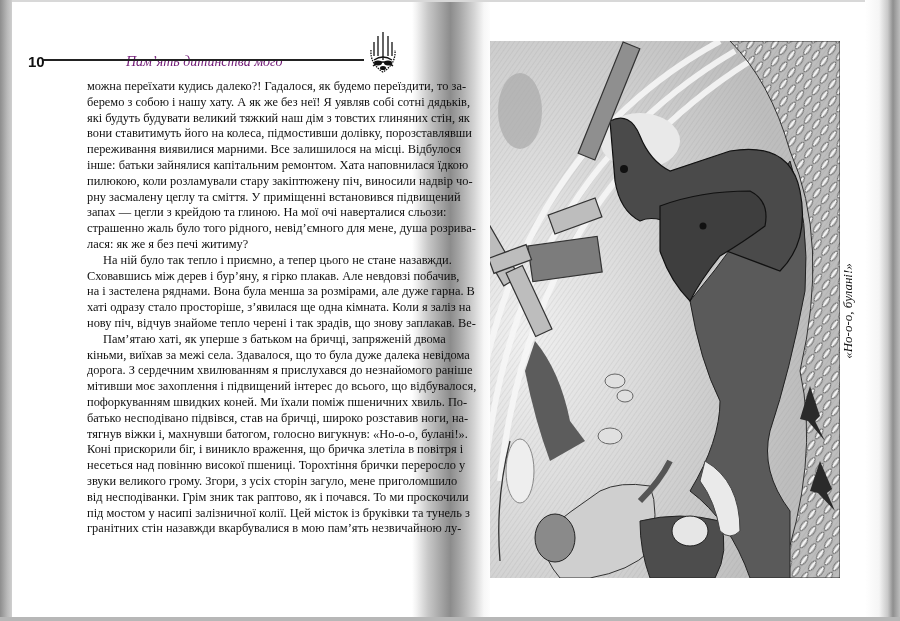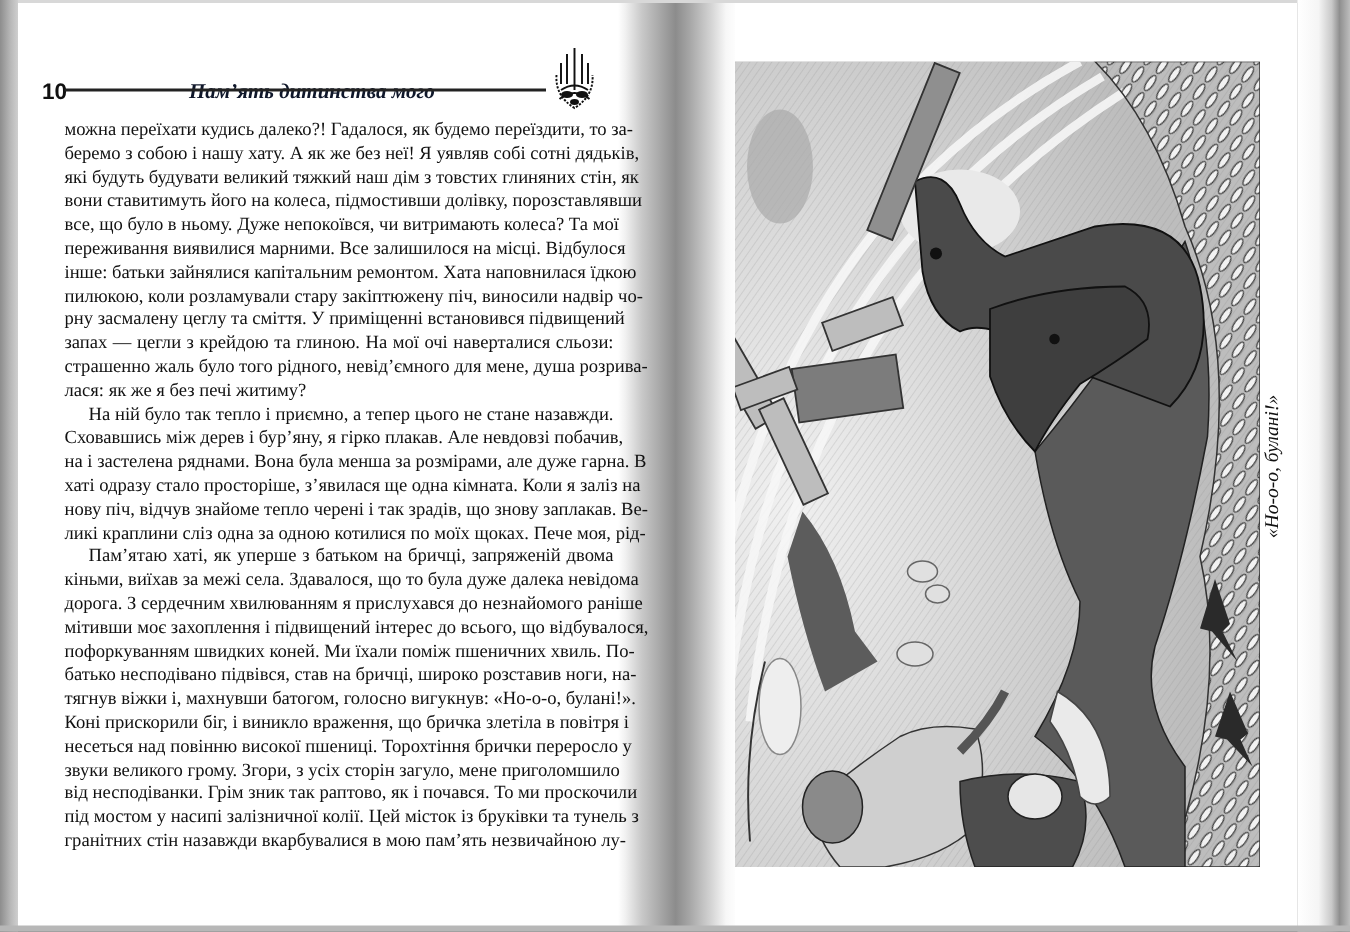--- a/index.html
+++ b/index.html
@@ -20,30 +20,30 @@
   }
   .page-right {
     position:absolute; left:490px; top:2px; width:375px; height:617px; background:#ffffff;
   }
   .right-edge { position:absolute; left:865px; top:0; width:35px; height:621px;
     background:linear-gradient(to right,#ffffff 0%,#f5f5f5 40%,#c9c9c9 65%,#8f8f8f 80%,#bdbdbd 100%); }
   .bottom-strip { position:absolute; left:0; top:617px; width:900px; height:4px; background:#b7b7b7; }
 
   .running-head { position:absolute; left:28px; top:37px; width:322px; height:22px;margin-top:16px; }
   .page-number { position:absolute; left:0; top:0; font-family:"Liberation Sans", sans-serif; font-weight:bold; font-size:15px; color:#111; }
-  .running-title { position:absolute; left:98px; top:1px; font-style:italic; font-weight:bold; font-size:14px; color:#0f172a; }
+  .running-title { position:absolute; left:98px; top:1px; font-style:italic; font-weight:normal; font-size:14px; color:#701a75; }
   .head-rule { position:absolute; left:43px; top:59px; width:321px; height:1.5px; background:#222; }
   .head-emblem { position:absolute; left:368px; top:30px; width:30px; height:46px; }
 
   .body-text {
     position:absolute; left:43px; top:79px; width:366px;
     font-size:12.4px; line-height:15.8px; color:#111; text-align:justify;
   }
   .body-text p { margin:0; text-indent:0; }
-  .line { display:block; text-align:justify; text-align-last:justify; white-space:nowrap; }
+  .line { display:block; text-align:justify; text-align-last:justify; white-space:nowrap;margin-left:44px; }
   .line.last { text-align-last:left; }
 
   .illustration {
     position:absolute; left:490px; top:41px; width:350px; height:537px;
     background:#c9c9c9; overflow:hidden;
   }
   .caption {
     position:absolute; left:848px; top:311px; width:0; height:0;
   }
   .caption span {
@@ -83,36 +83,34 @@
   <ellipse cx="20" cy="33" rx="4" ry="2.4" fill="#111"></ellipse>
   <ellipse cx="15" cy="38" rx="3" ry="2" fill="#111"></ellipse>
 </svg>
 
 <div class="body-text" id="body-text">
     <p>
       <span class="line">можна переїхати кудись далеко?! Гадалося, як будемо переїздити, то за-</span>
       <span class="line">беремо з собою і нашу хату. А як же без неї! Я уявляв собі сотні дядьків,</span>
       <span class="line">які будуть будувати великий тяжкий наш дім з товстих глиняних стін, як</span>
       <span class="line">вони ставитимуть його на колеса, підмостивши долівку, порозставлявши</span>
-      <span class="line">все, що було в ньому. Дуже непокоївся, чи витримають колеса? Та мої</span>
       <span class="line">переживання виявилися марними. Все залишилося на місці. Відбулося</span>
       <span class="line">інше: батьки зайнялися капітальним ремонтом. Хата наповнилася їдкою</span>
       <span class="line">пилюкою, коли розламували стару закіптюжену піч, виносили надвір чо-</span>
       <span class="line">рну засмалену цеглу та сміття. У приміщенні встановився підвищений</span>
       <span class="line">запах — цегли з крейдою та глиною. На мої очі наверталися сльози:</span>
       <span class="line">страшенно жаль було того рідного, невід’ємного для мене, душа розрива-</span>
       <span class="line last">лася: як же я без печі житиму?</span>
     </p>
     <p>
       <span class="line" style="text-indent: 16px;">На ній було так тепло і приємно, а тепер цього не стане назавжди.</span>
       <span class="line">Сховавшись між дерев і бур’яну, я гірко плакав. Але невдовзі побачив,</span>
       <span class="line">на і застелена ряднами. Вона була менша за розмірами, але дуже гарна. В</span>
       <span class="line">хаті одразу стало просторіше, з’явилася ще одна кімната. Коли я заліз на</span>
       <span class="line">нову піч, відчув знайоме тепло черені і так зрадів, що знову заплакав. Ве-</span>
-      <span class="line">ликі краплини сліз одна за одною котилися по моїх щоках. Пече моя, рід-</span>
     </p>
     <p>
       <span class="line" style="text-indent: 16px;">Пам’ятаю хаті, як уперше з батьком на бричці, запряженій двома</span>
       <span class="line">кіньми, виїхав за межі села. Здавалося, що то була дуже далека невідома</span>
       <span class="line">дорога. З сердечним хвилюванням я прислухався до незнайомого раніше</span>
       <span class="line">мітивши моє захоплення і підвищений інтерес до всього, що відбувалося,</span>
       <span class="line">пофоркуванням швидких коней. Ми їхали поміж пшеничних хвиль. По-</span>
       <span class="line">батько несподівано підвівся, став на бричці, широко розставив ноги, на-</span>
       <span class="line">тягнув віжки і, махнувши батогом, голосно вигукнув: «Но-о-о, булані!».</span>
       <span class="line">Коні прискорили біг, і виникло враження, що бричка злетіла в повітря і</span>

